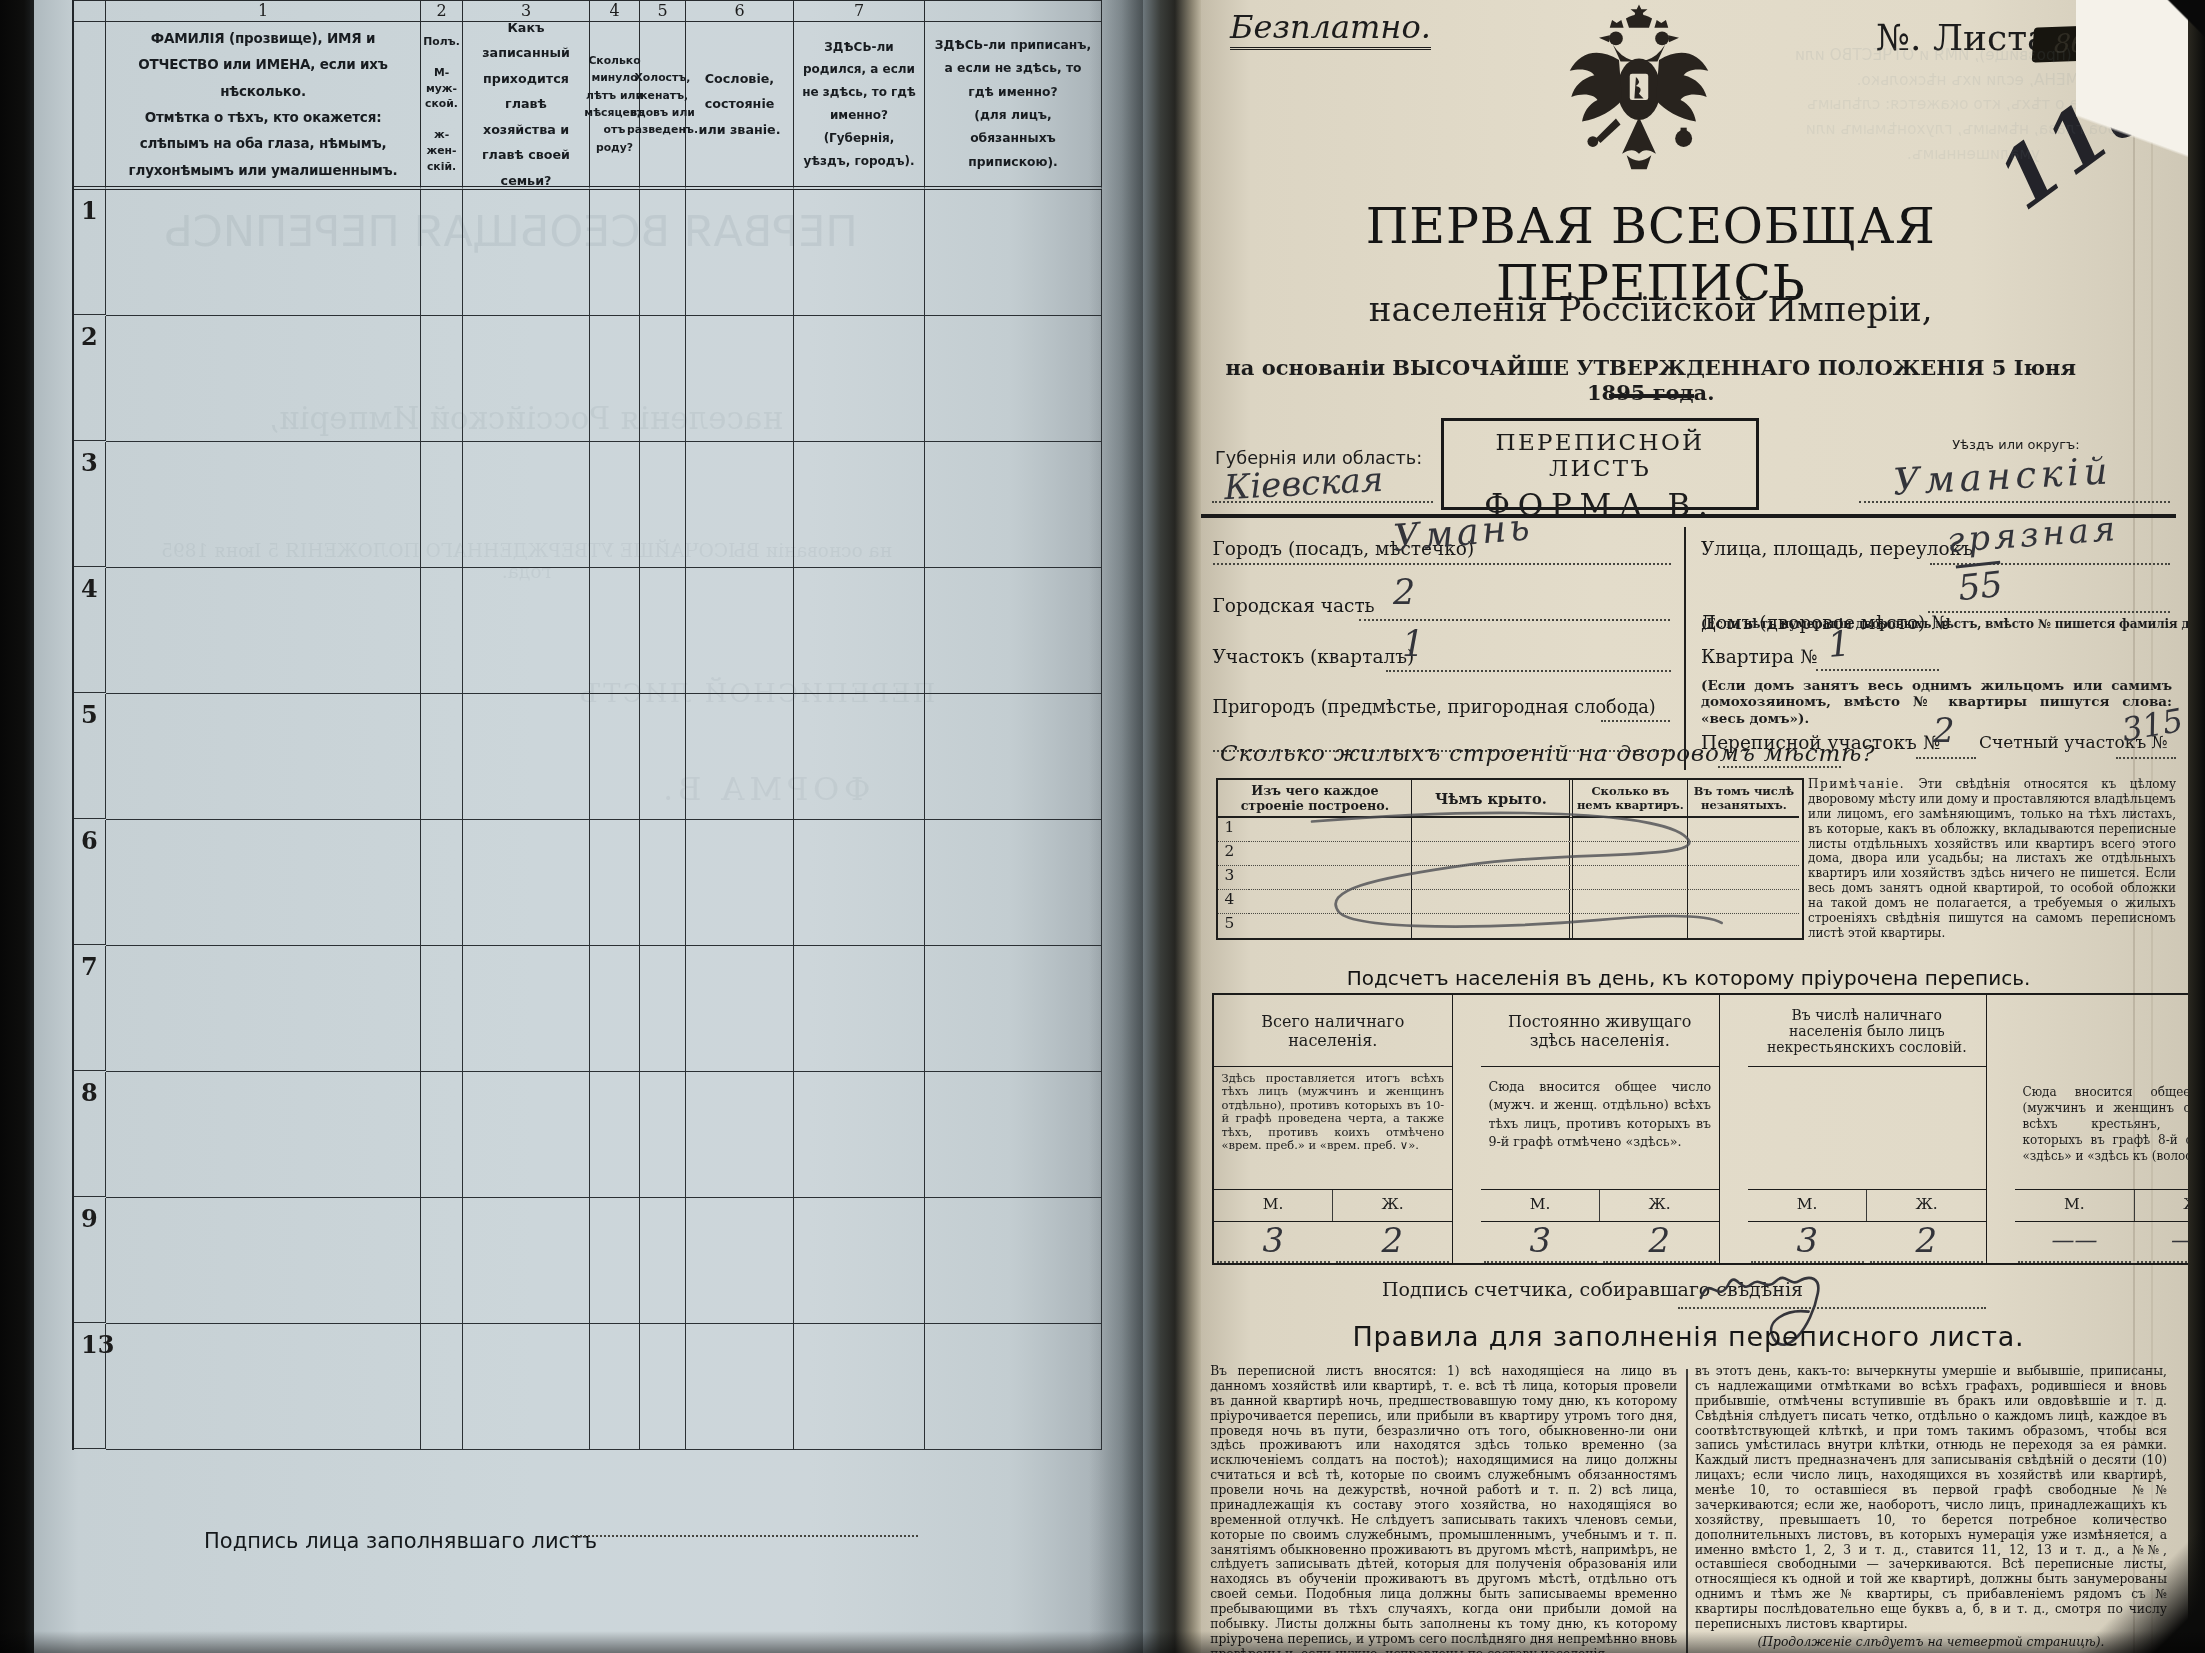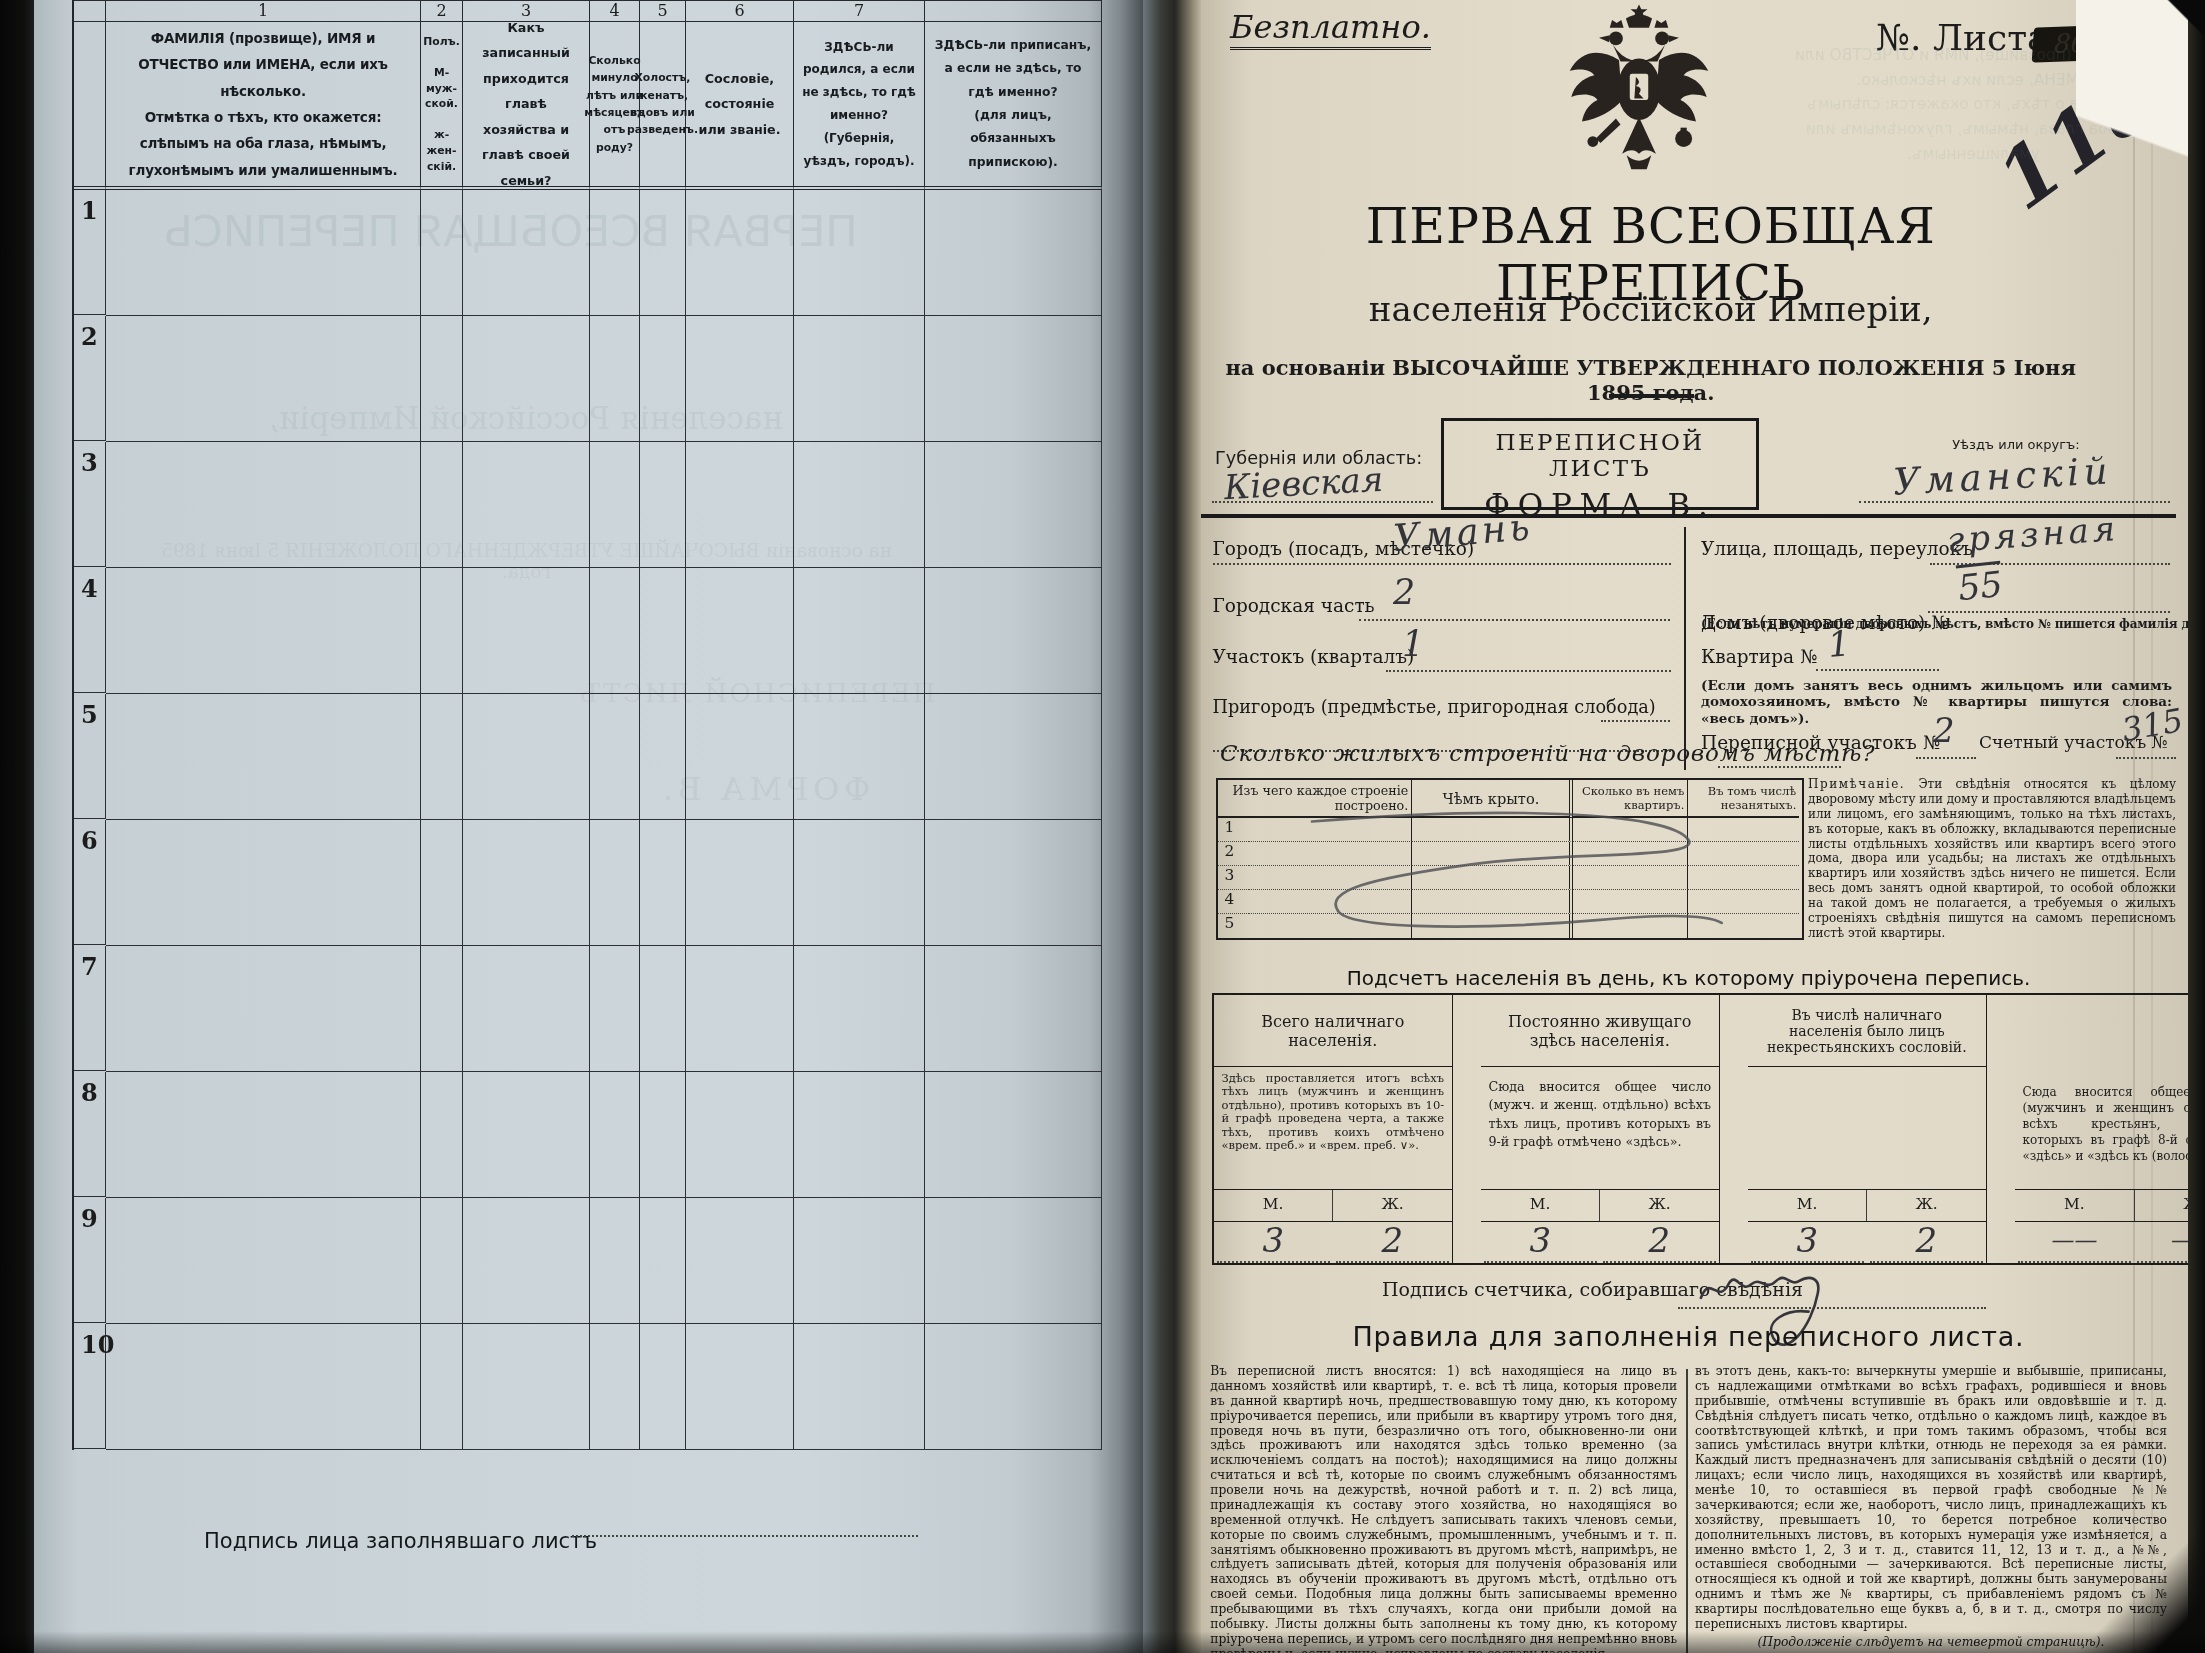--- a/index.html
+++ b/index.html
@@ -24,21 +24,21 @@
   .lt-h{height:168px;border-right:1.5px solid #272b2e;border-bottom:4.6px double #22262a;
         display:flex;align-items:center;justify-content:center;padding:0 5.4px;box-sizing:border-box;
         font-family:"DejaVu Sans","Liberation Sans",sans-serif;font-weight:bold;color:#181c20;}
   .lt-c{height:125px;border-right:1.5px solid #2b3034;border-bottom:1.5px solid #2b3034;}
   .lt-rn{font-size:24px;font-weight:bold;padding:6.2px 0 0 7px;box-sizing:border-box;}
   
   .lbl{font-size:18.5px;color:#181818;}
   .note{font-size:13.5px;line-height:1.22;color:#1d1d1d;}
   
   #btable{border:2.3px solid #1e1e1c;display:grid;grid-template-columns:31px 163px 161px 115px 111px;background:transparent;}
-  .bt-h{border-bottom:2.3px solid #1e1e1c;font-size:12.7px;font-weight:normal;text-align:right;
+  .bt-h{border-bottom:2.3px solid #1e1e1c;font-size:12.7px;font-weight:bold;text-align:center;
         padding:3.1px 3.1px;box-sizing:border-box;display:flex;align-items:center;justify-content:center;}
   .bt-r{height:24px;border-bottom:1.5px dotted #4a4a44;font-size:15.4px;padding-left:6.2px;box-sizing:border-box;}
   .vline2{border-right:1.5px solid #1e1e1c;}
   .vlineD{border-right:4.6px double #1e1e1c;}
   
   #ctable{display:flex;border:2.3px solid #1b1b1a;}
   .ct-col{position:relative;width:239px;height:268px;border-right:1.5px solid #1b1b1a;box-sizing:border-box;}
   .ct-col:last-child{border-right:none;}
   .ct-head{position:absolute;top:0;left:0;right:0;height:72px;display:flex;align-items:center;justify-content:center;
            padding:3.1px 7.7px;box-sizing:border-box;font-size:16px;text-align:center;border-bottom:1.5px solid #1b1b1a;}
@@ -168,21 +168,21 @@
         <div class="lt-c"></div>
       <div class="lt-c lt-rn serif">9</div>
       <div class="lt-c"></div>
         <div class="lt-c"></div>
         <div class="lt-c"></div>
         <div class="lt-c"></div>
         <div class="lt-c"></div>
         <div class="lt-c"></div>
         <div class="lt-c"></div>
         <div class="lt-c"></div>
-      <div class="lt-c lt-rn serif">10</div>
+      <div class="lt-c lt-rn serif">13</div>
       <div class="lt-c"></div>
         <div class="lt-c"></div>
         <div class="lt-c"></div>
         <div class="lt-c"></div>
         <div class="lt-c"></div>
         <div class="lt-c"></div>
         <div class="lt-c"></div>
         <div class="lt-c"></div>
     </div>
 

